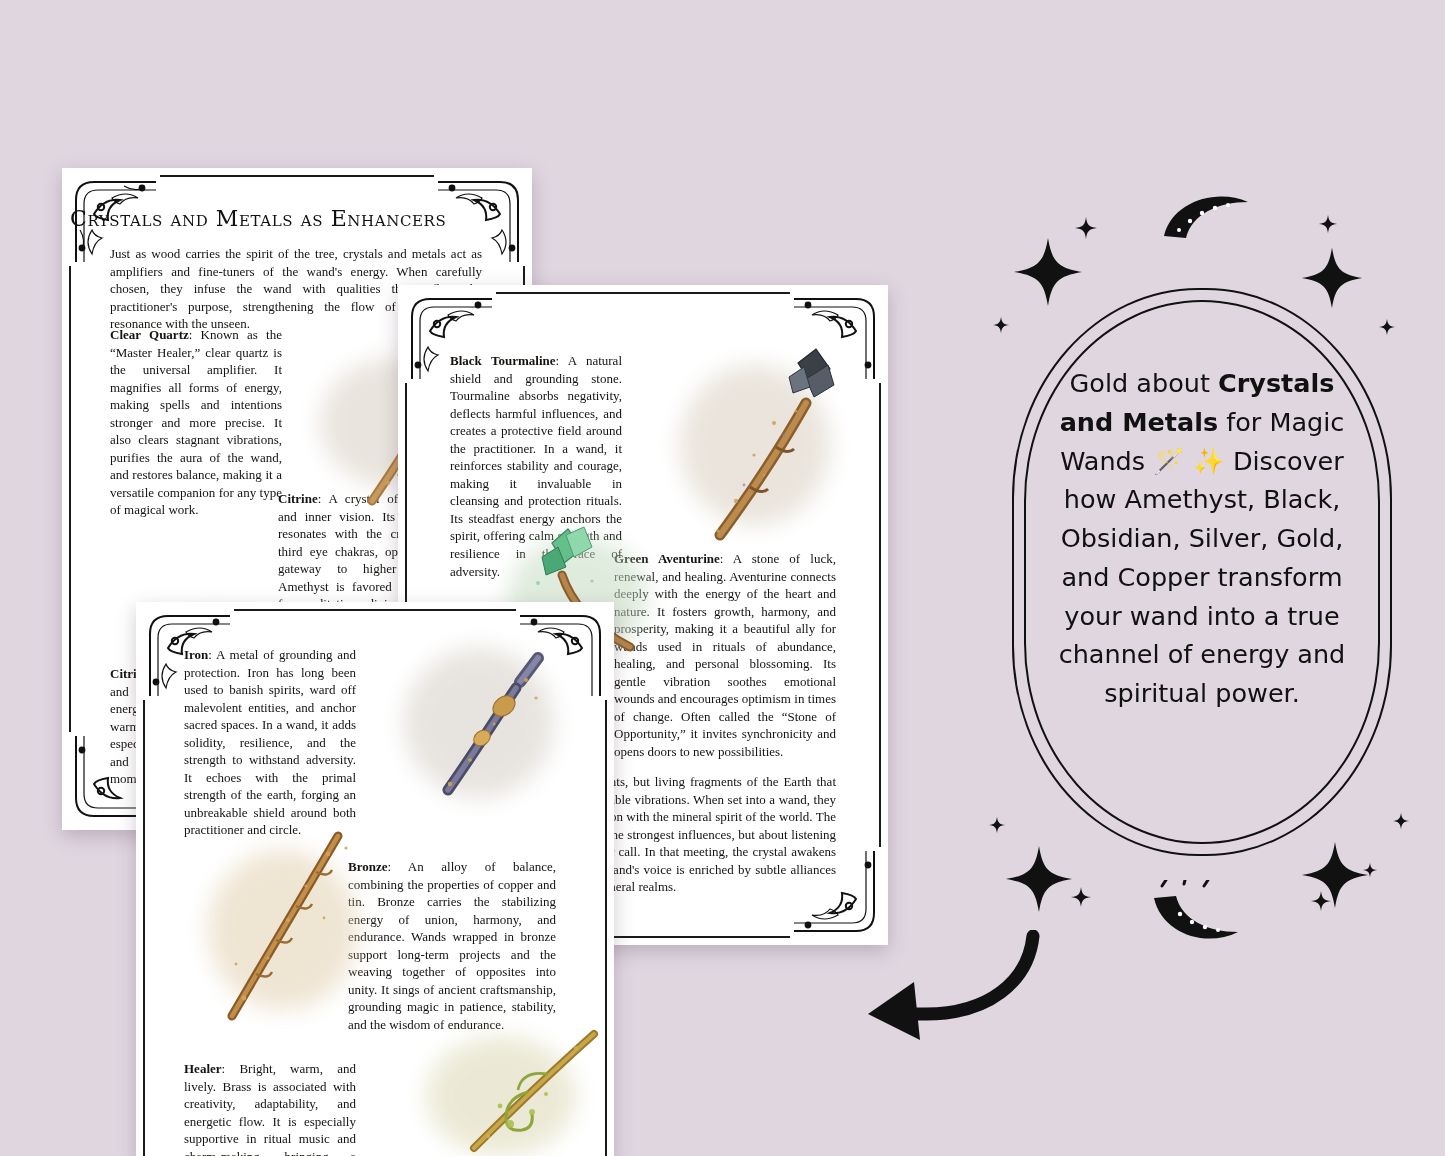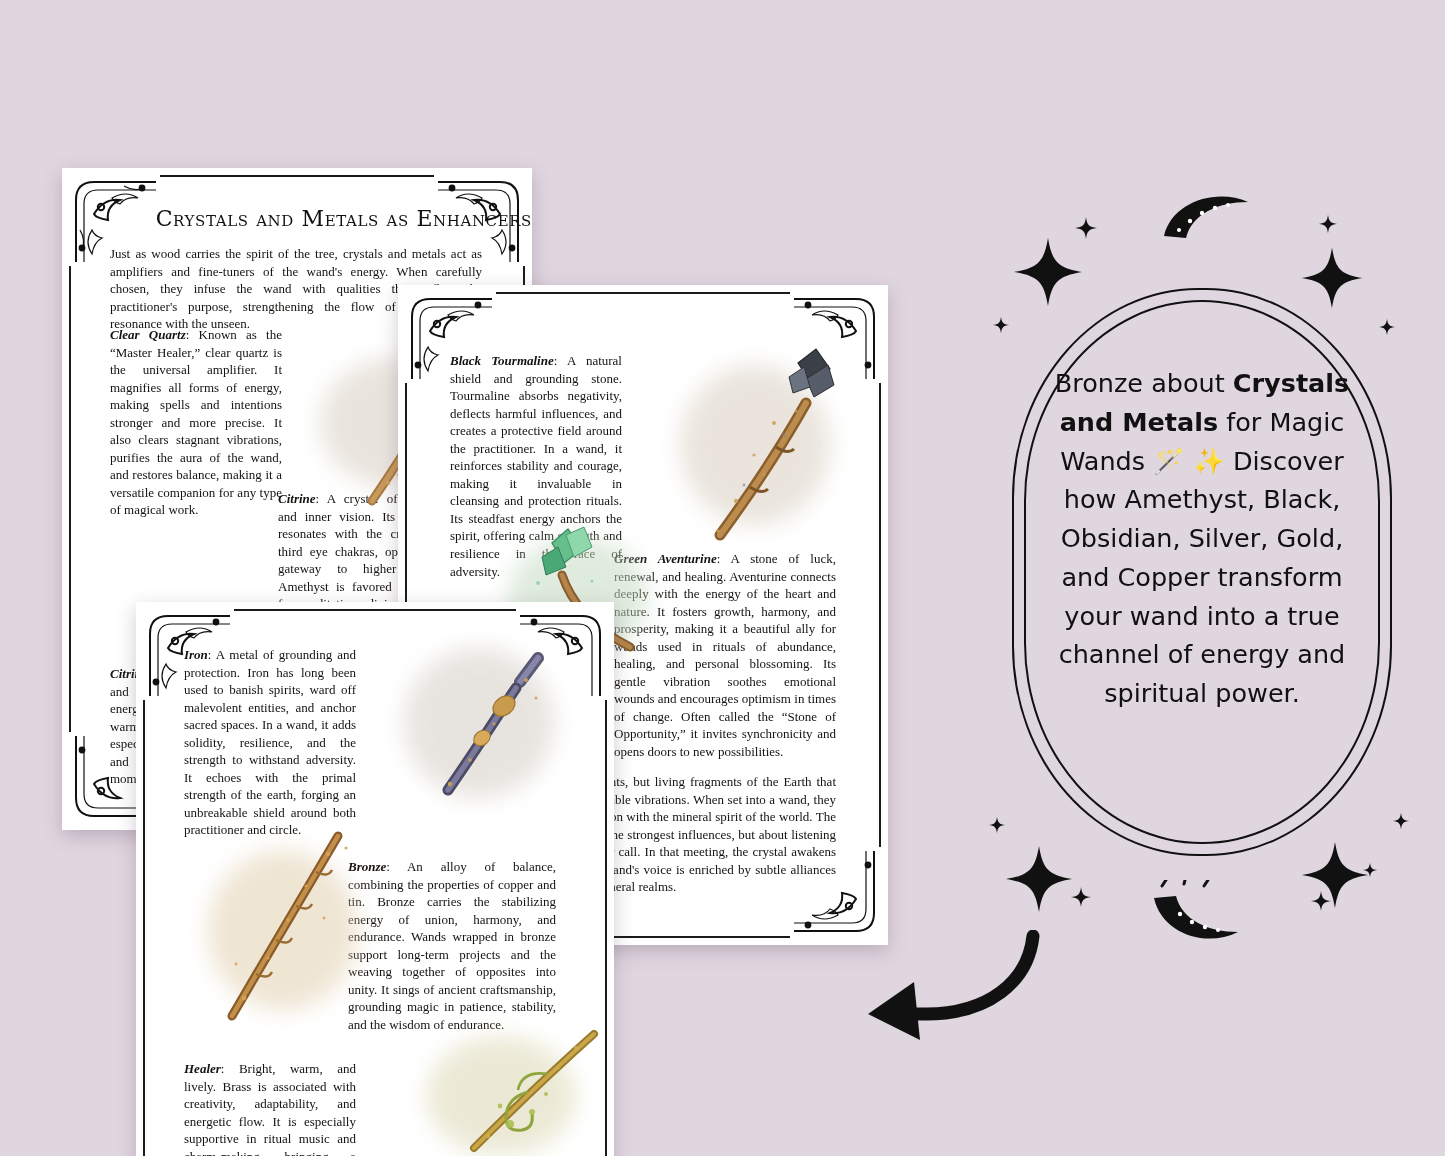--- a/index.html
+++ b/index.html
@@ -66,36 +66,37 @@
     position: absolute;
     height: 2px;
     background: #1a1a1a;
   }
 
   
   .doc-title {
     position: absolute;
     left: 0; right: 0;
     top: 38px;
-    text-align: right;
+    text-align: left;
     font-family: "DejaVu Serif", serif;
     font-size: 22px;
     font-variant: small-caps;
     letter-spacing: 0.6px;
     color: #111;
+    padding-left: 8px;
   }
   .para {
     position: absolute;
     font-size: 13px;
     line-height: 1.35;
     text-align: justify;
     color: #15120f;
     hyphens: auto;
   }
-  .para b { font-weight: bold; font-style: italic; }
+  .para b { font-weight: bold; }
 
   
   .wash {
     position: absolute;
     border-radius: 50%;
     filter: blur(11px);
     opacity: .55;
   }
 
   
@@ -478,21 +479,21 @@
         <circle cx="80" cy="116" r="2.2"></circle>
       </g>
     </g>
   </svg>
 </div>
 
 <div class="promo">
   <div class="promo-frame-outer"></div>
   <div class="promo-frame-inner"></div>
   <div class="promo-text">
-    <span>Bronze about </span><b>Crystals and Metals</b><span> for Magic Wands 🪄 ✨ Discover how Amethyst, Black, Obsidian, Silver, Gold, and Copper transform your wand into a true channel of energy and spiritual power.</span>
+    <span>Gold about </span><b>Crystals and Metals</b><span> for Magic Wands 🪄 ✨ Discover how Amethyst, Black, Obsidian, Silver, Gold, and Copper transform your wand into a true channel of energy and spiritual power.</span>
   </div>
 </div>
 
 <svg class="deco" style="left:1152px; top:186px; width:110px; height:66px;" viewBox="0 0 110 66">
   <path d="M12 50 C20 16 64 2 96 16 C66 16 40 28 34 52 Z" fill="#111"></path>
   <g fill="#fff">
     <circle cx="38" cy="35" r="2.2"></circle>
       <circle cx="50" cy="27" r="2.2"></circle>
     <circle cx="63" cy="22" r="2.2"></circle>
       <circle cx="76" cy="19" r="2"></circle>

